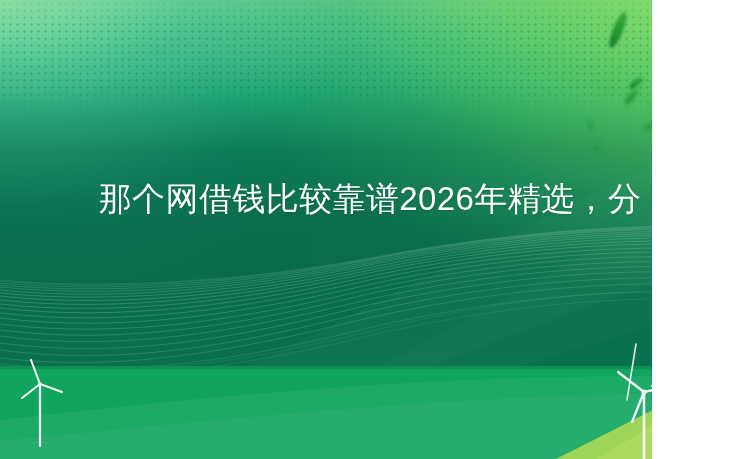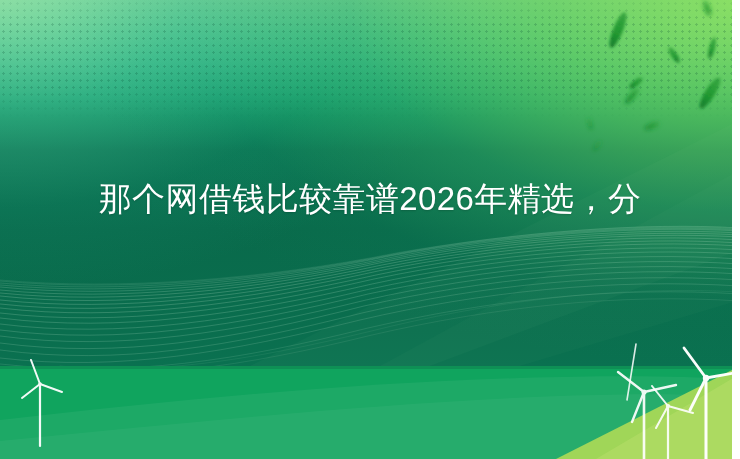--- a/index.html
+++ b/index.html
@@ -2,21 +2,21 @@
 <html><head>
 <meta charset="utf-8">
 <style>
   html, body {
     margin: 0;
     padding: 0;
     background: #ffffff;
   }
   #banner {
     position: relative;
-    width: 732px;
+    width: 652px;
     height: 459px;
     overflow: hidden;
     font-family: "Liberation Sans", "DejaVu Sans", sans-serif;
     background: #0b6e4c;
   }
 
   
   .layer {
     position: absolute;
     left: 0;

